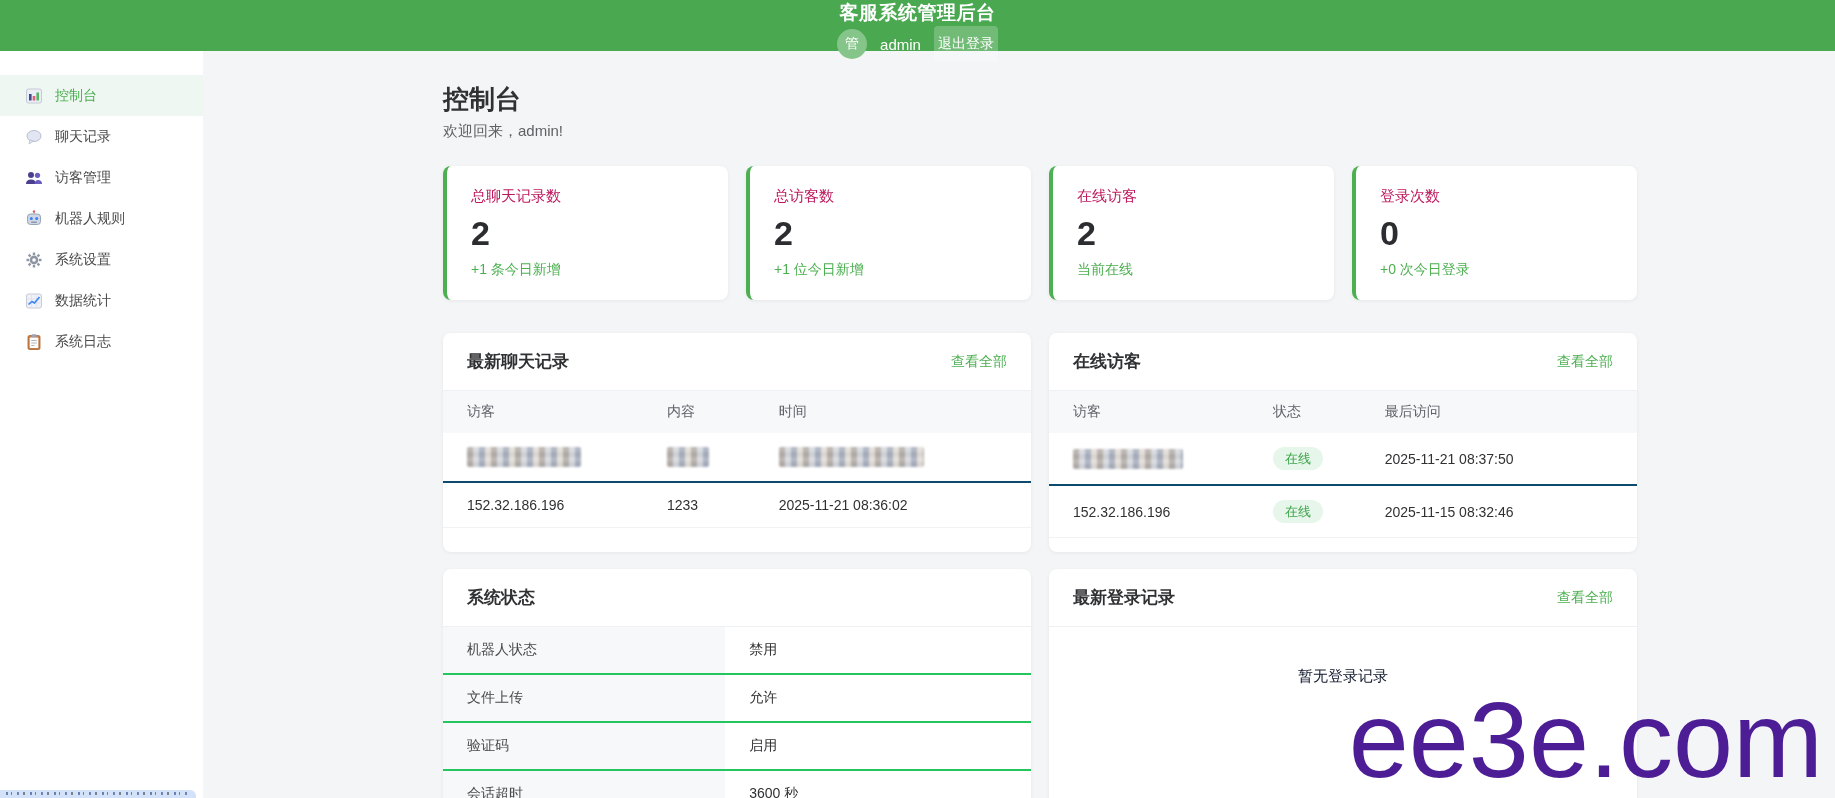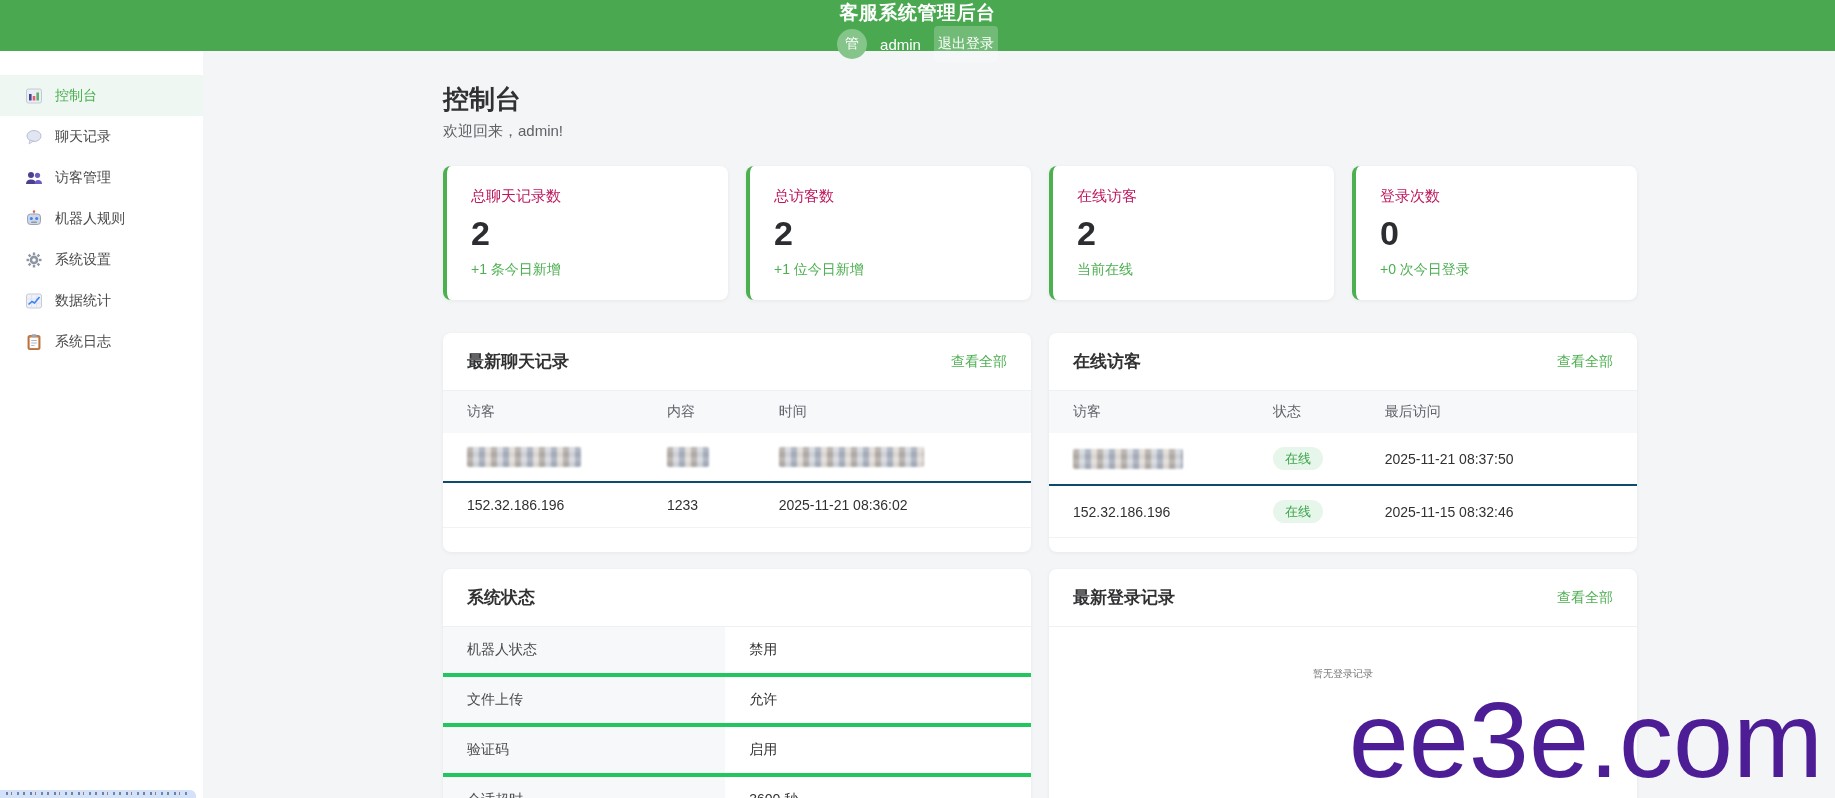--- a/index.html
+++ b/index.html
@@ -81,26 +81,26 @@
       repeating-linear-gradient(90deg, rgba(140,128,115,.5) 0 6px, rgba(202,205,212,.55) 6px 12px, rgba(118,130,153,.5) 12px 18px, rgba(224,215,204,.6) 18px 24px),
       repeating-linear-gradient(180deg, rgba(255,255,255,.35) 0 5px, rgba(168,170,178,.3) 5px 10px);
     filter:blur(1.3px);
   }
   .badge {
     display:inline-block; background:#e7f6ea; color:#3da44a; font-size:13px;
     padding:5px 12px; border-radius:13px; line-height:1;
   }
   
   .status-rows { padding-bottom:2px; }
-  .srow { display:flex; border-top:4px solid #22c55e; }
+  .srow { display:flex; border-top:2px solid #22c55e; }
   .srow:first-child { border-top:none; }
   .srow .sl { width:48%; background:#f7f8fa; padding:14px 24px; color:#4a4a4a; font-size:14px; }
   .srow .sv { flex:1; padding:14px 24px; color:#303133; font-size:14px; }
   
-  .empty { color:#737373; font-size:10px; text-align:center; padding-top:40px; }
+  .empty { color:#0f172a; font-size:15px; text-align:center; padding-top:40px; }
   
   .watermark {
     position:absolute; right:12px; bottom:4px; z-index:40;
     font-size:108px; line-height:1; color:#4c1d95; letter-spacing:0;
     pointer-events:none; white-space:nowrap;
   }
   
   .link-preview {
     position:absolute; left:0; bottom:0; width:196px; height:8px;
     background:#d3e2f8; border-top-right-radius:6px; z-index:60; overflow:hidden;

